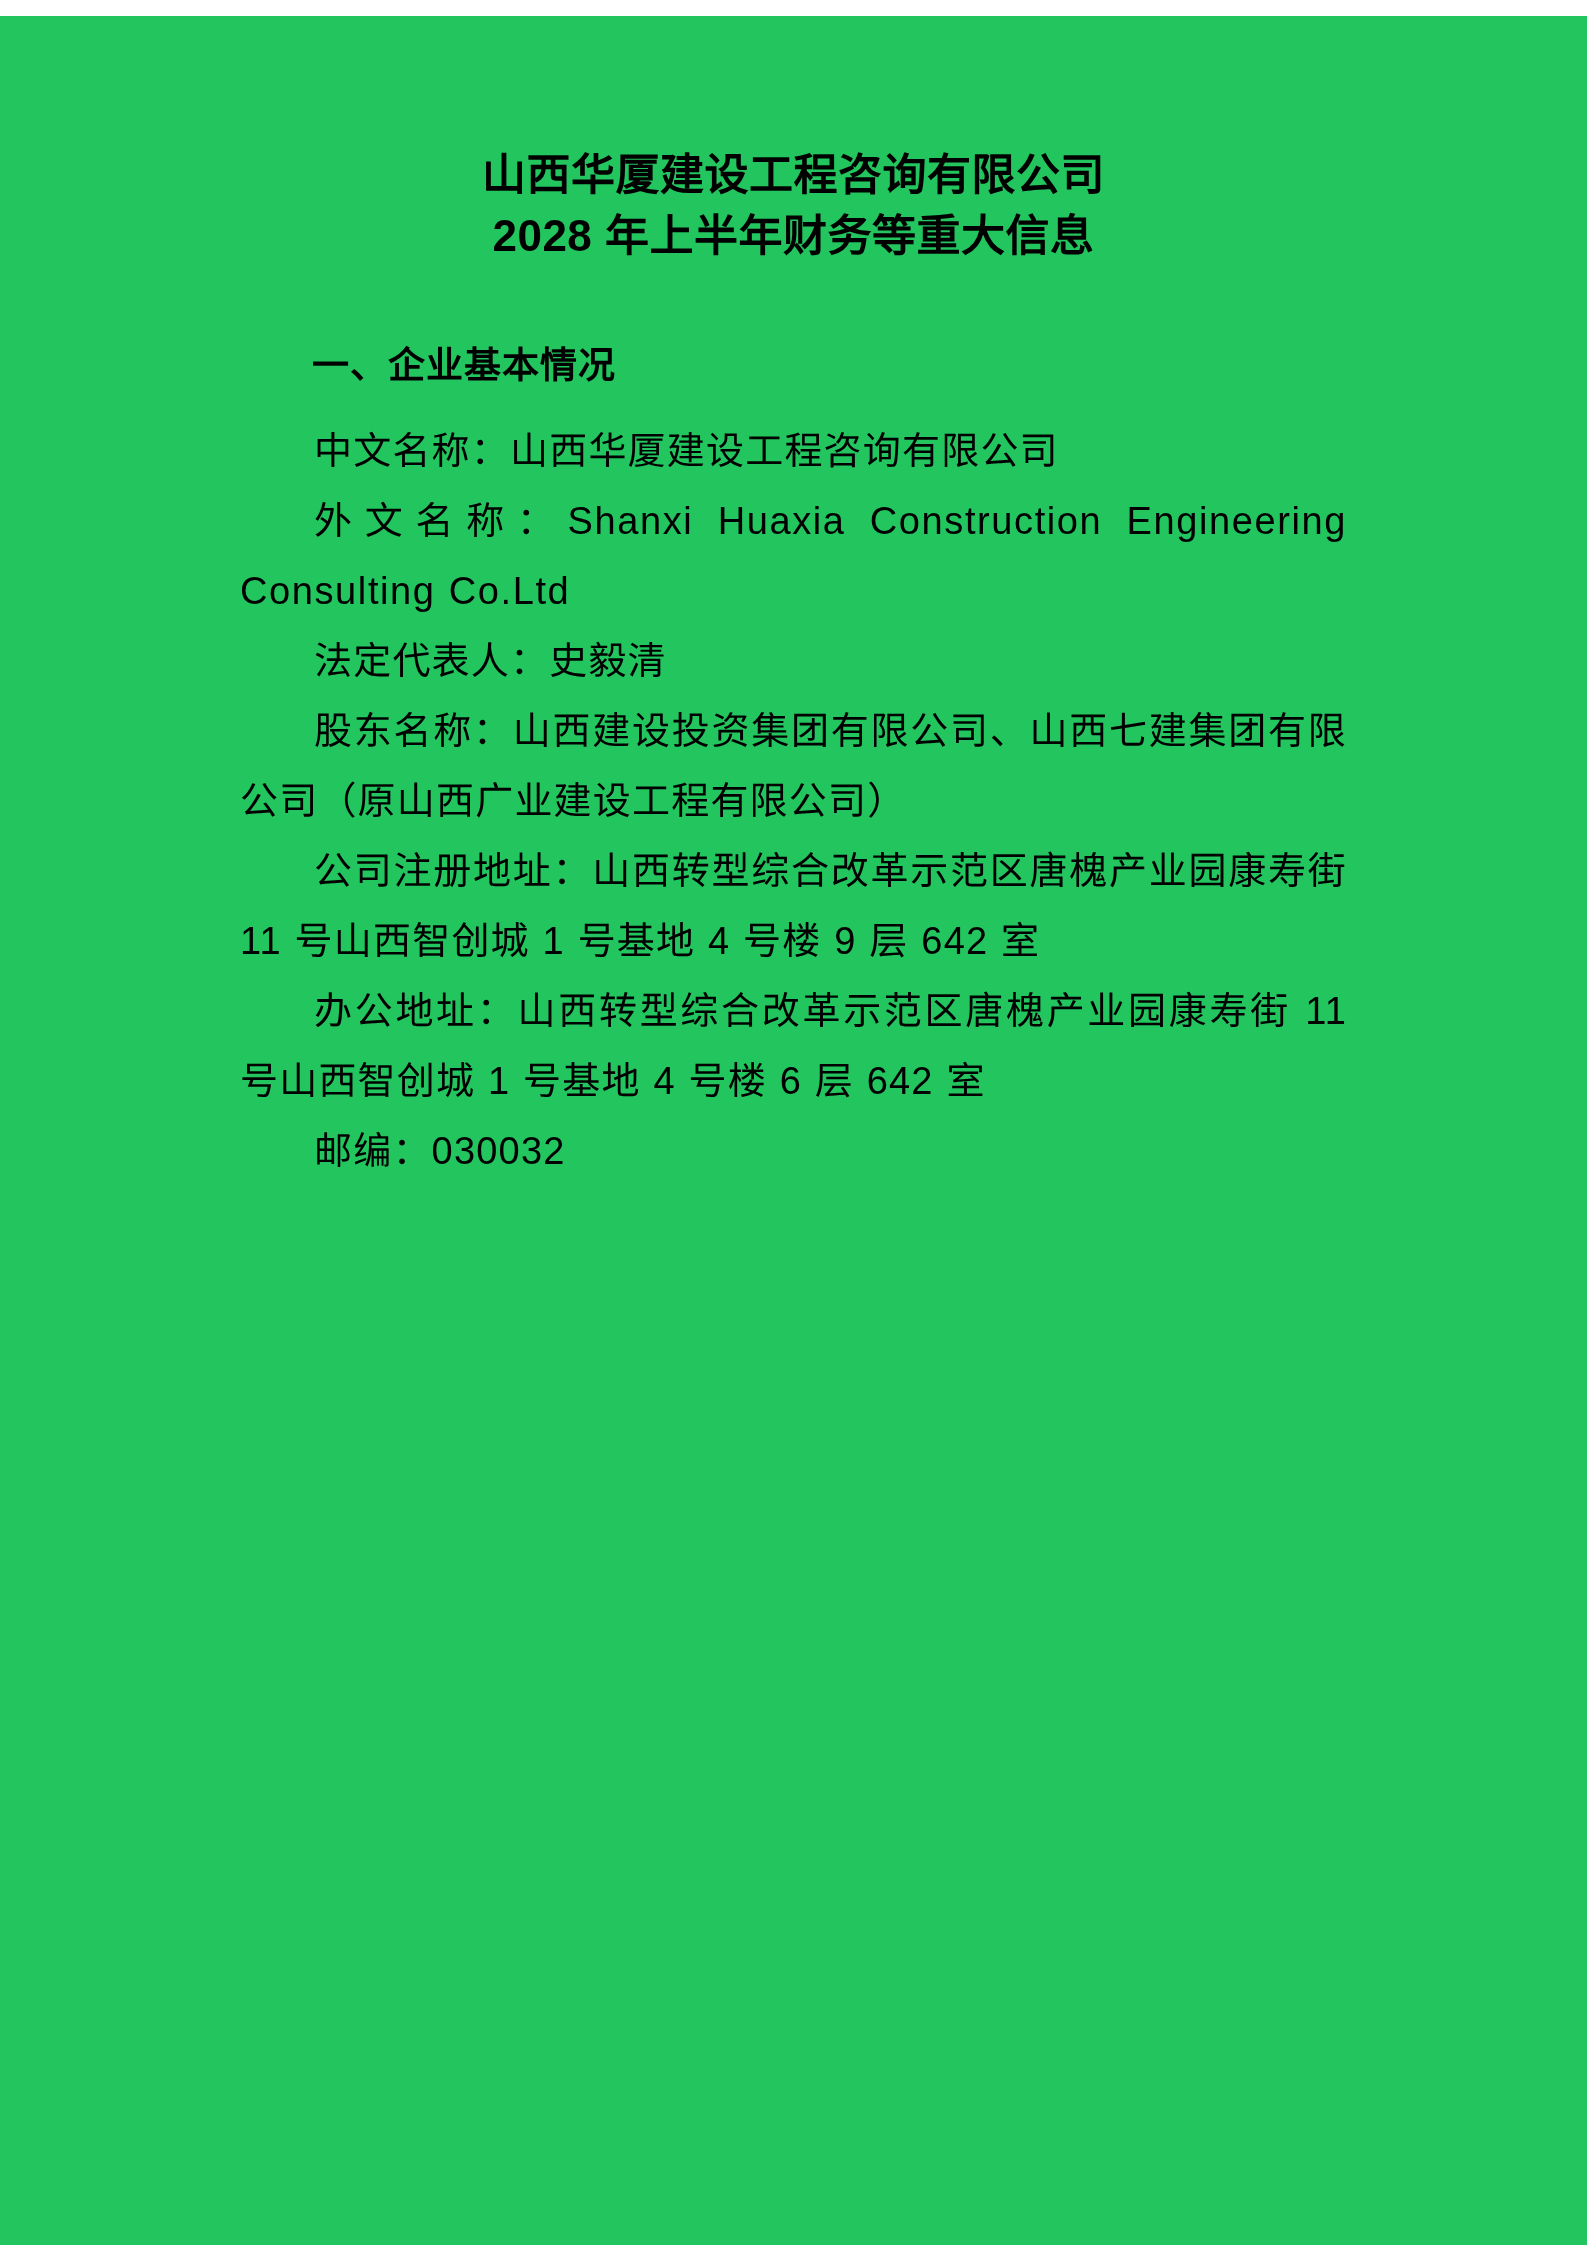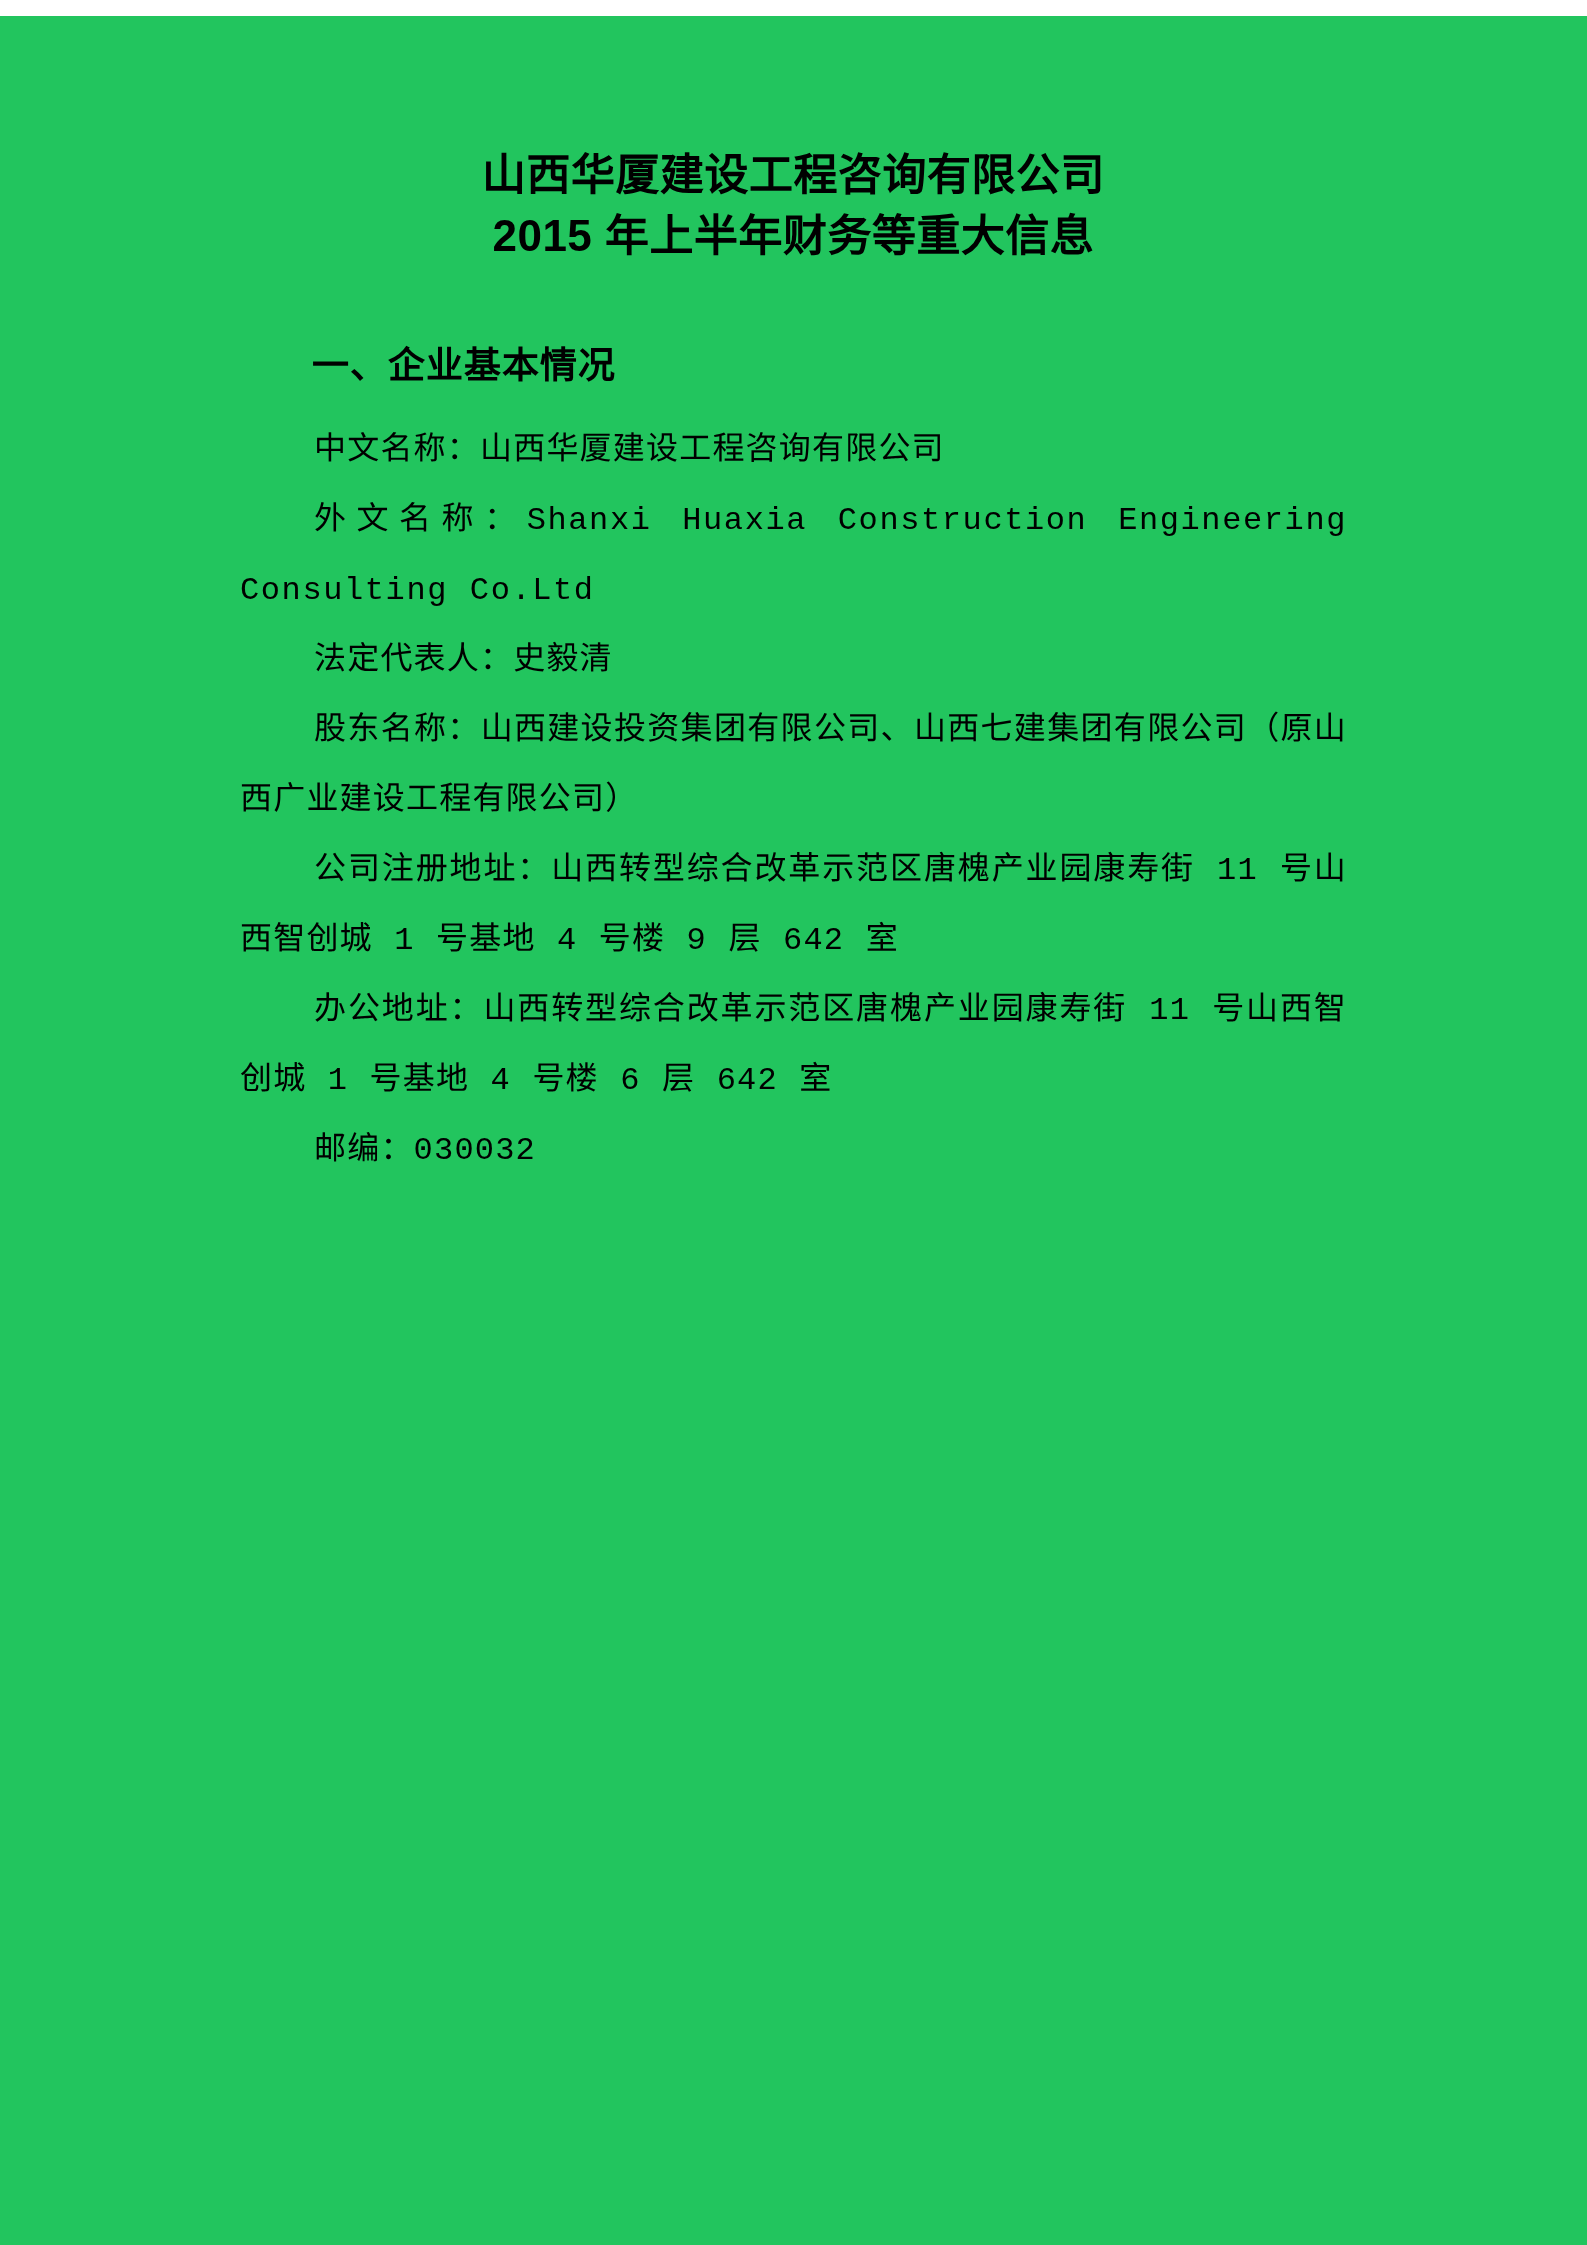--- a/index.html
+++ b/index.html
@@ -55,22 +55,22 @@
     letter-spacing: 1px;
   }
 
   
   .body-block {
     padding-top: 22px;
   }
 
   .para {
     margin: 0;
-    font-family: Liberation Mono, monospace;
-    font-size: 32px;
+    font-family: Liberation Sans, sans-serif;
+    font-size: 38px;
     line-height: 70px;
     color: #000000;
     text-align: justify;
     text-justify: inter-ideograph;
     text-indent: 74px;
     letter-spacing: 1.2px;
     word-spacing: 1px;
     -webkit-hyphens: none;
     hyphens: none;
   }
@@ -80,21 +80,21 @@
   }
 </style>
 </head>
 <body>
 
 <div class="page">
   <div class="content">
 
     <h1 class="doc-title">
       <span class="tline">山西华厦建设工程咨询有限公司</span>
-      <span class="tline">2015 年上半年财务等重大信息</span>
+      <span class="tline">2028 年上半年财务等重大信息</span>
     </h1>
 
     <h2 class="section-heading">一、企业基本情况</h2>
 
     <div class="body-block">
 
       <p class="para">中文名称：山西华厦建设工程咨询有限公司</p>
 
       <p class="para latin-run">外文名称：Shanxi Huaxia Construction Engineering Consulting Co.Ltd</p>
 

